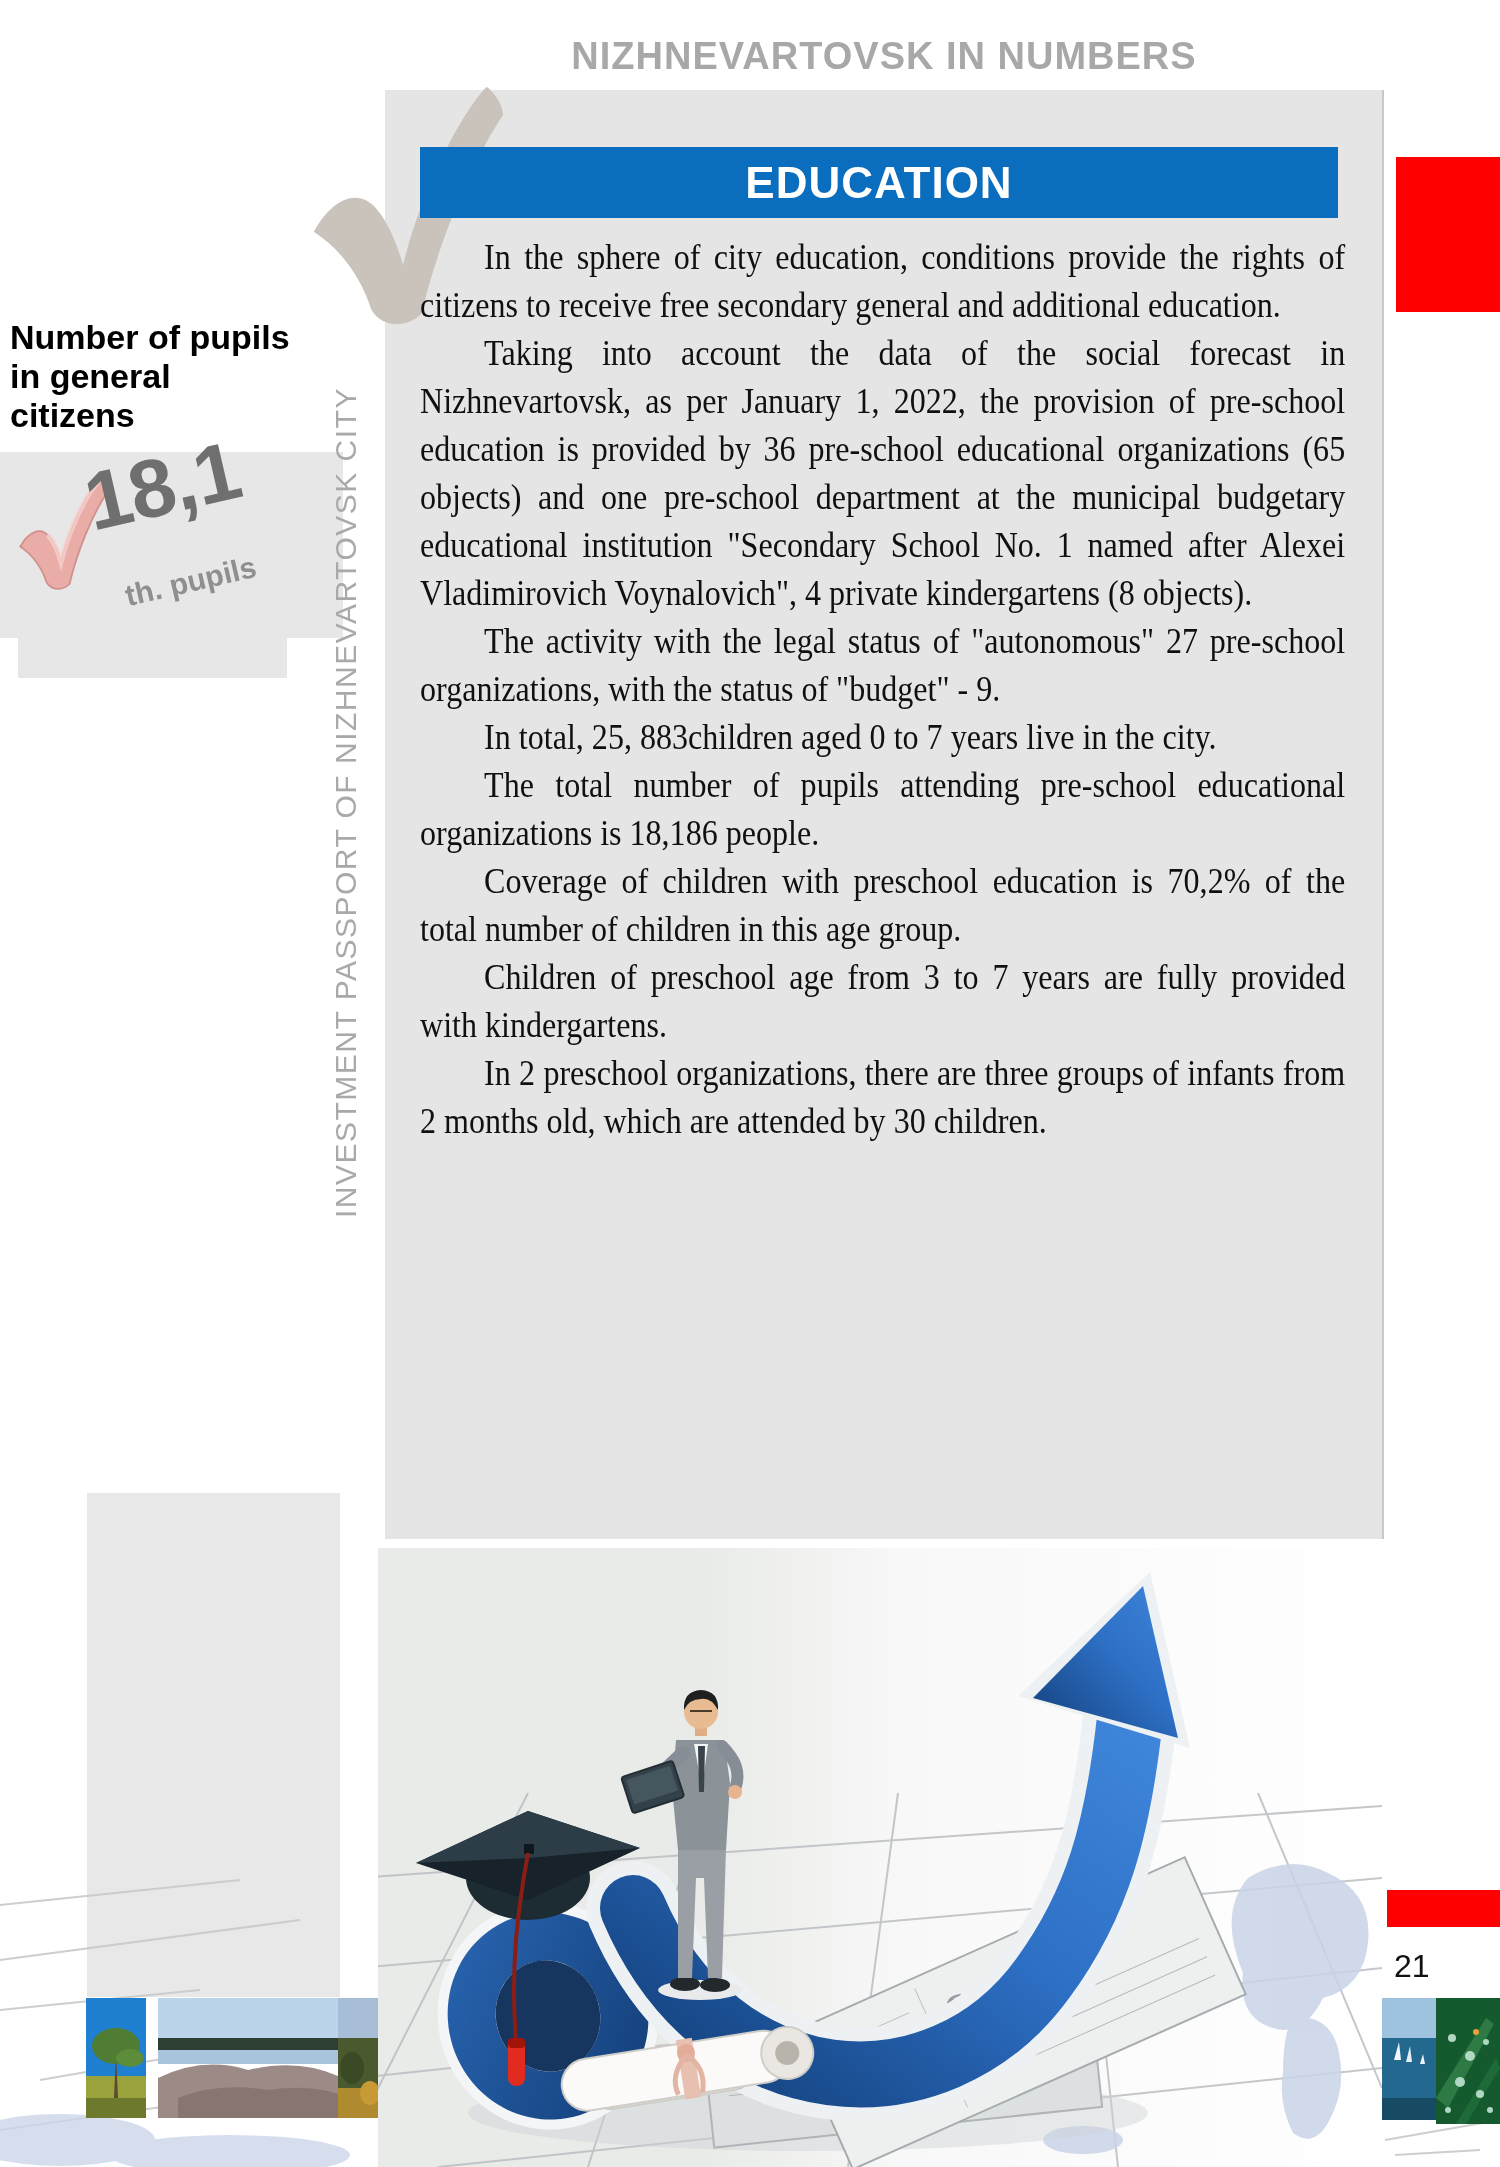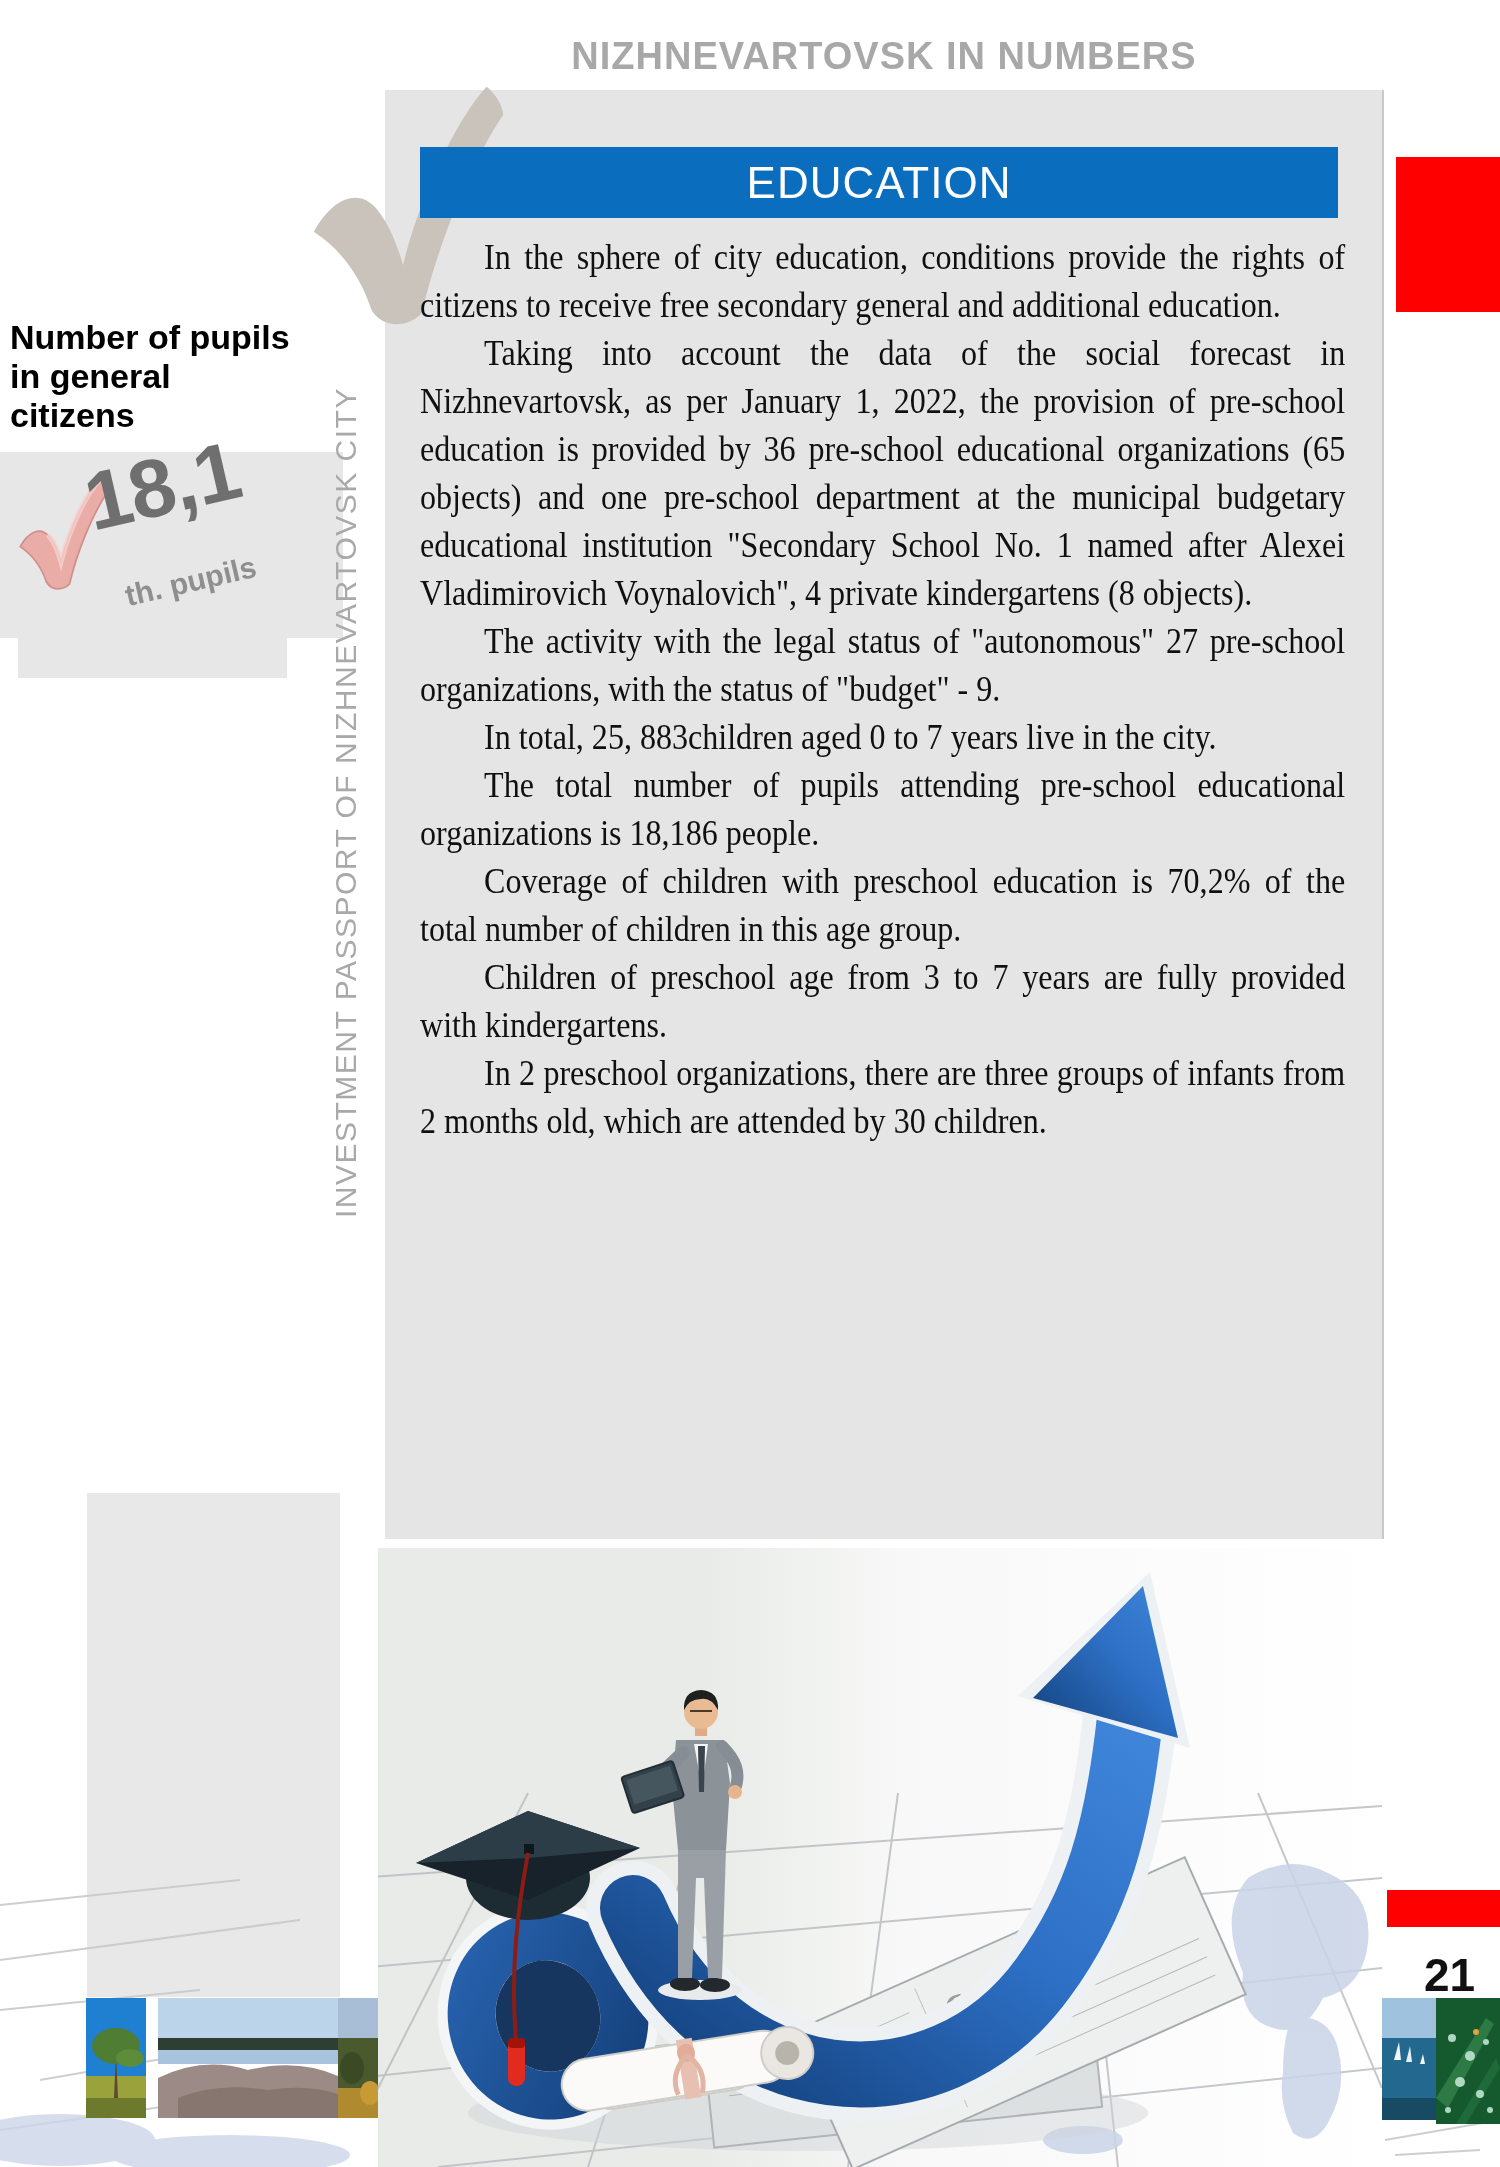--- a/index.html
+++ b/index.html
@@ -14,21 +14,21 @@
   
   .content-panel{left:385px;top:90px;width:997px;height:1449px;
      background:#e5e5e5;border-right:2px solid #c9c9c9;z-index:0;}
 
   
   .watermark-check{left:283px;top:72px;width:240px;height:260px;z-index:1;}
 
   
   .section-banner{left:420px;top:147px;width:918px;height:71px;background:#0b6dbd;
      z-index:2;display:flex;align-items:center;justify-content:center;}
-  .section-banner span{color:#ffffff;font-weight:normal;font-size:44px;letter-spacing:1px;}
+  .section-banner span{color:#ffffff;font-weight:bold;font-size:44px;letter-spacing:1px;}
 
   
   .article{left:420px;top:234px;width:1010px;z-index:2;
      transform:scaleX(0.916);transform-origin:left top;
      font-family:"Liberation Serif",serif;font-size:35px;line-height:48px;
      color:#101010;text-align:justify;}
   .article p{margin:0;text-indent:70px;}
 
   
   .sidebar-heading{left:10px;top:318px;width:330px;color:#000000;
@@ -49,21 +49,21 @@
 
   
   .thumb{top:1998px;height:120px;overflow:hidden;}
   .thumb-tree{left:86px;width:60px;}
   .thumb-dunes{left:158px;width:180px;}
   .thumb-veg{left:338px;width:42px;}
 
   
   .red-rect-top{left:1396px;top:157px;width:104px;height:155px;background:#ff0000;}
   .red-rect-bottom{left:1387px;top:1890px;width:113px;height:37px;background:#ff0000;}
-  .page-number{left:1394px;top:1948px;font-weight:bold;font-size:46px;color:#111111;z-index:3;margin-left:30px;}
+  .page-number{left:1394px;top:1948px;font-weight:normal;font-size:32px;color:#111111;z-index:3;}
   .thumb-sea{left:1372px;top:1998px;width:64px;height:122px;}
   .thumb-plant{left:1436px;top:1998px;width:64px;height:126px;}
 
   .illustration{left:378px;top:1548px;width:1004px;height:619px;z-index:1;}
   .corner-decor{left:0;top:1840px;width:1500px;height:327px;z-index:0;pointer-events:none;}
 </style>
 </head>
 <body>
 
 <div class="abs page-header">NIZHNEVARTOVSK IN NUMBERS</div>

